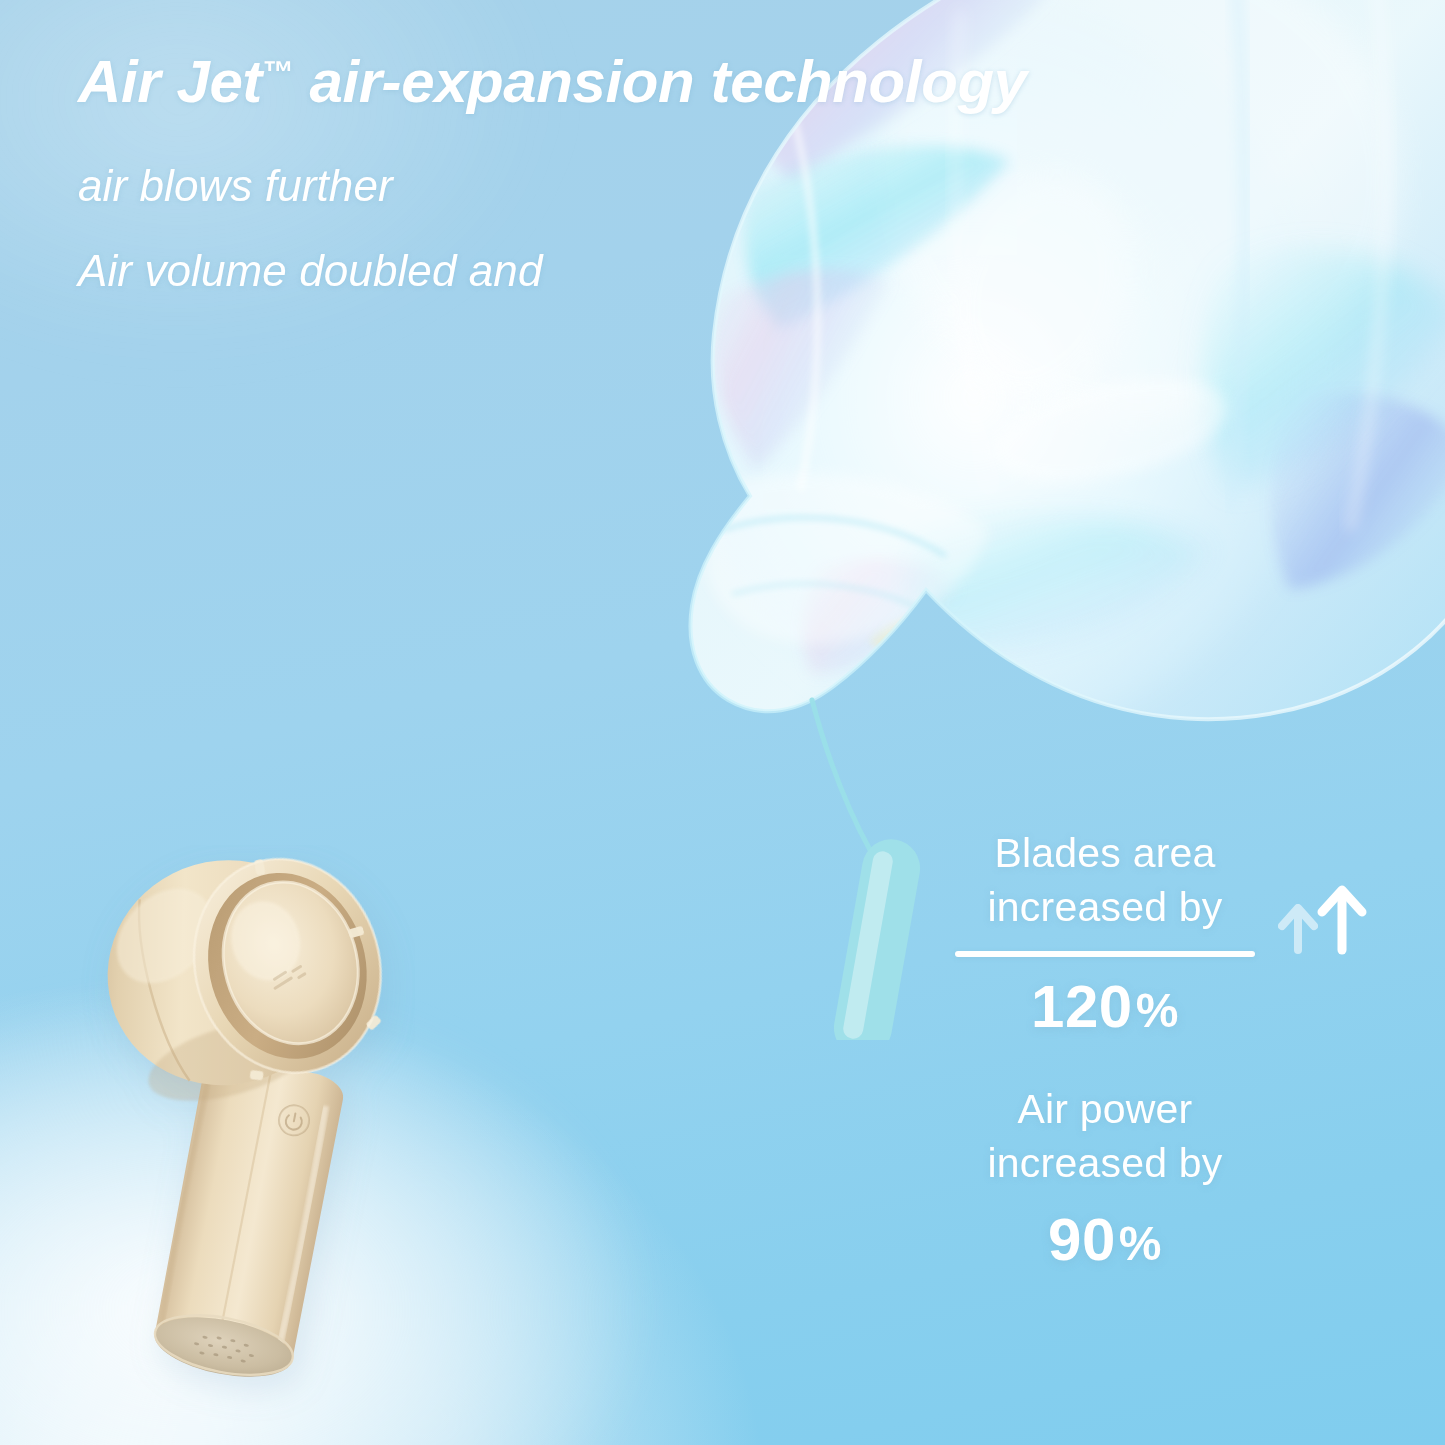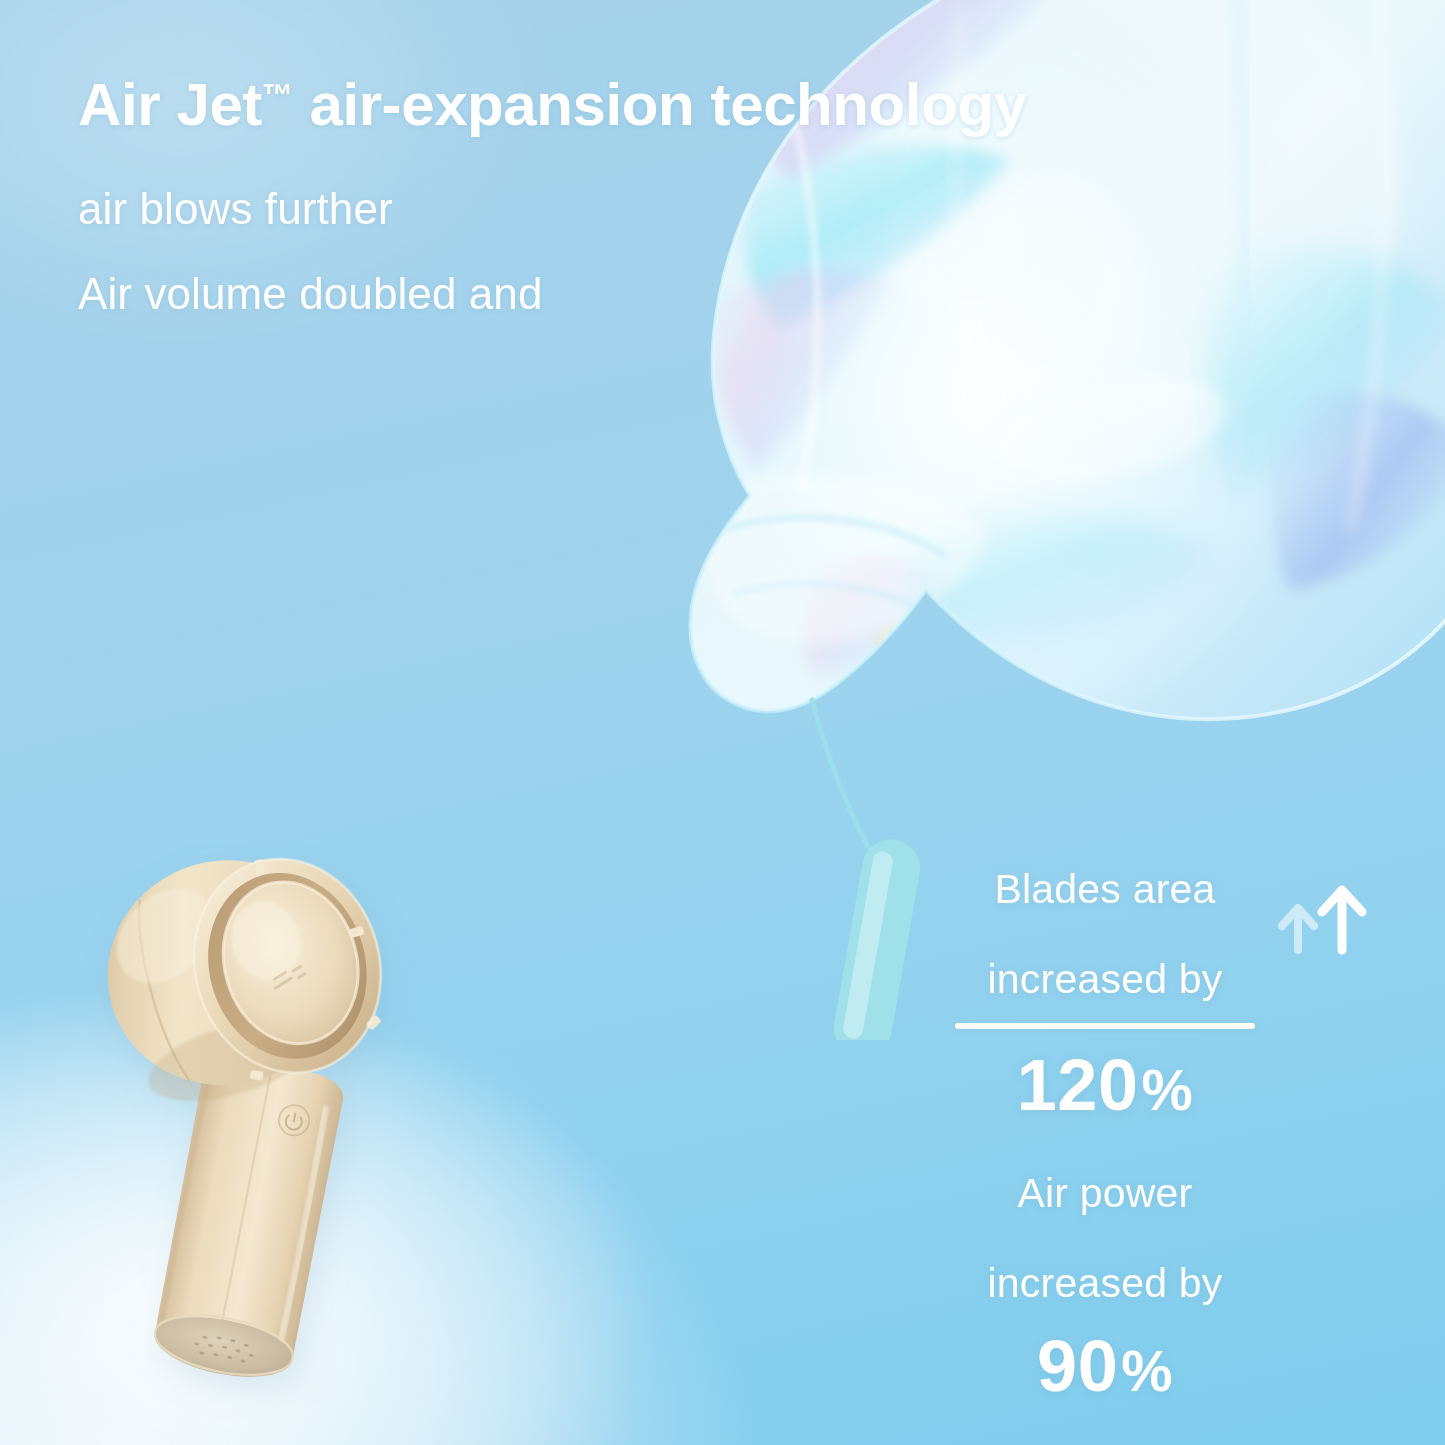--- a/index.html
+++ b/index.html
@@ -75,22 +75,23 @@
     width: 360px;
     height: 590px;
     pointer-events: none;
   }
   #fan svg { display: block; width: 100%; height: 100%; }
 
   
   #headline-block {
     position: absolute;
     left: 78px;
-    top: 73px;
+    top: 50px;
     width: 1320px;
+    font-style: italic;
   }
   #headline {
     margin: 0;
     font-size: 60px;
     font-weight: 700;
     line-height: 1.06;
     letter-spacing: -0.4px;
     color: #ffffff;
     text-shadow: 0 1px 5px rgba(120,175,205,0.33);
     white-space: nowrap;
@@ -121,23 +122,23 @@
     text-align: center;
   }
   .stat-caption {
     font-size: 41px;
     font-weight: 400;
     line-height: 1.32;
     color: #ffffff;
     text-shadow: 0 1px 6px rgba(120,175,205,0.34);
     letter-spacing: 0.2px;
   }
-  .stat-caption .line { display: block; margin-top: 36px; }
+  .stat-caption .line { display: block; }
   .stat-value {
-    font-size: 72px;
+    font-size: 60px;
     font-weight: 700;
     line-height: 1.0;
     color: #ffffff;
     text-shadow: 0 2px 8px rgba(120,175,205,0.34);
     letter-spacing: 0.5px;
   }
   .stat-value .pct {
     font-weight: 700;
     font-size: 0.80em;
     margin-left: 3px;

